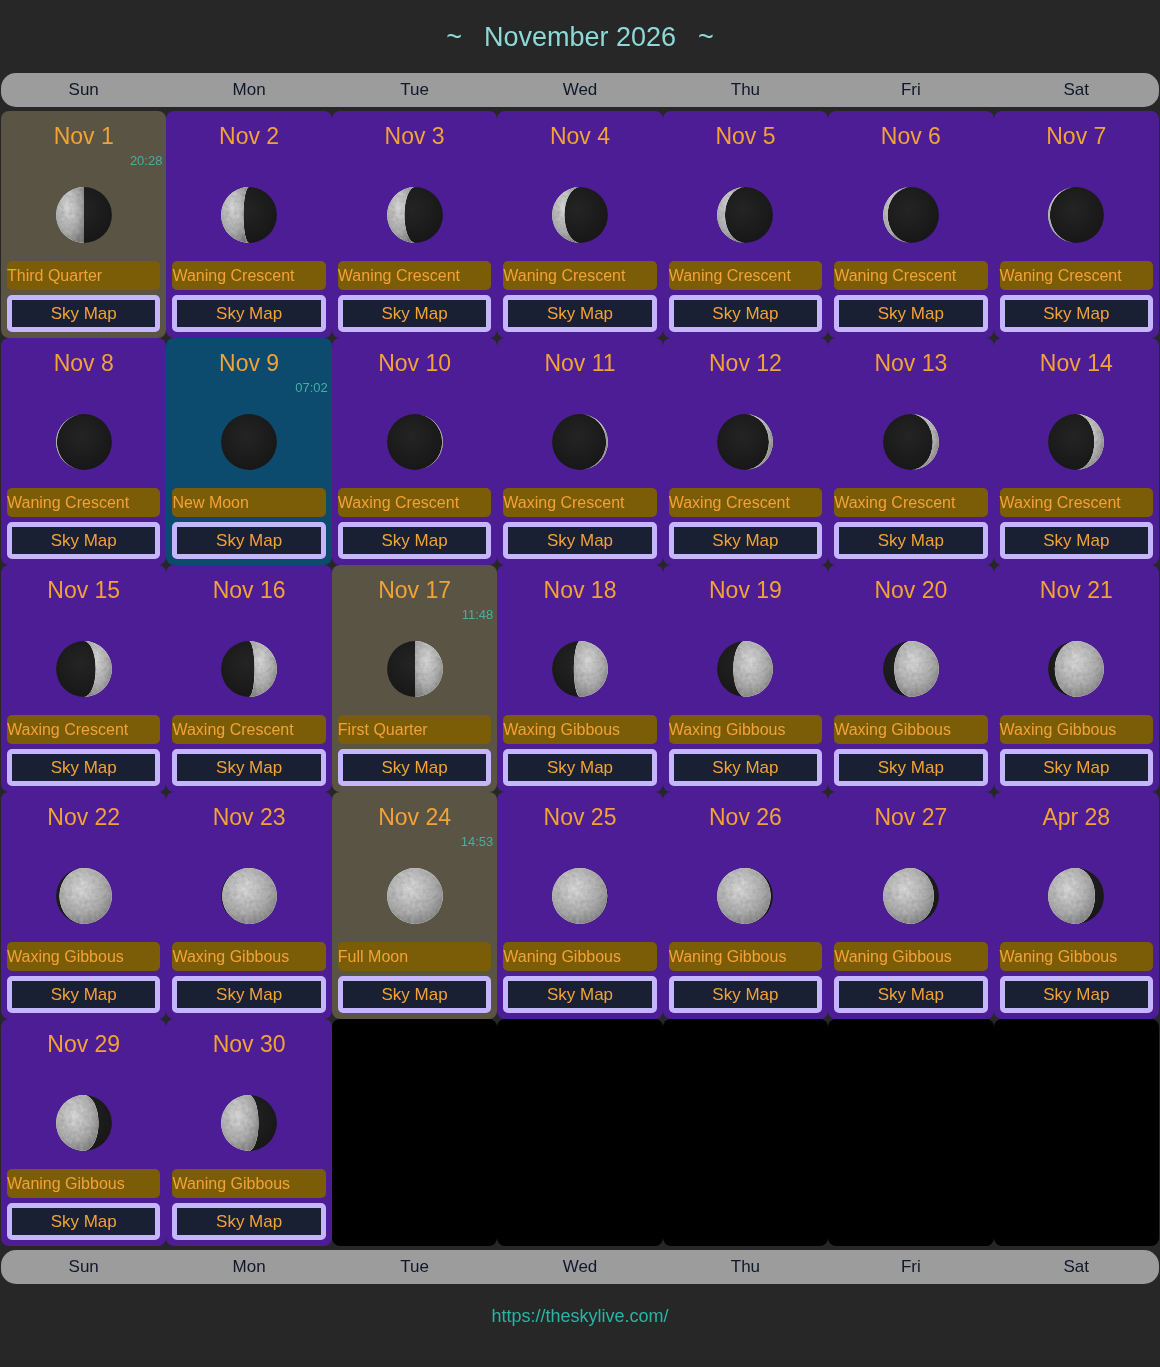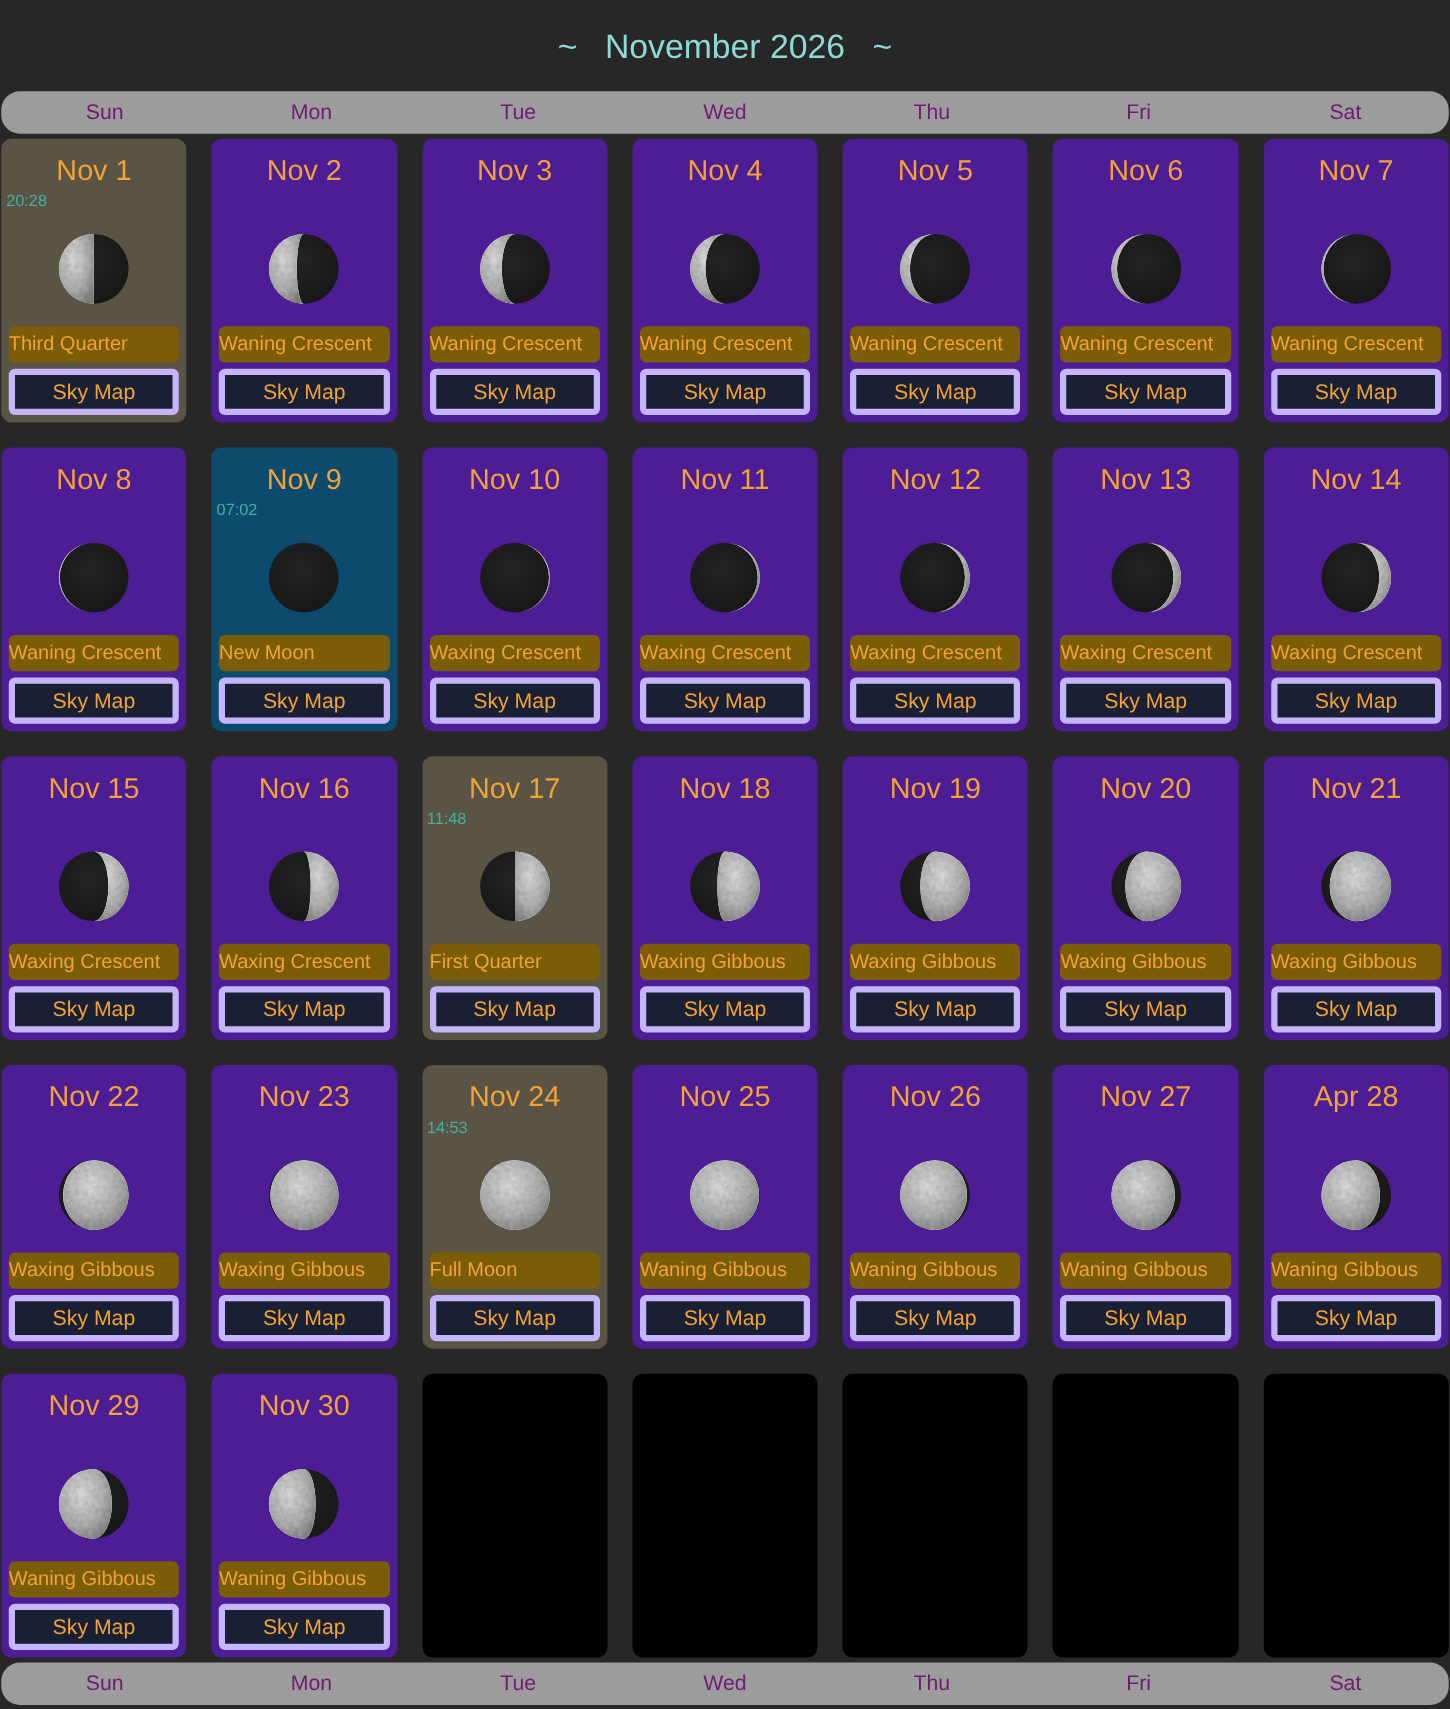--- a/index.html
+++ b/index.html
@@ -21,27 +21,27 @@
     display:grid;
     grid-template-columns:repeat(7,1fr);
     background:#9c9c9c;
     border-radius:15px;
     height:34px;
     align-items:center;
     margin:0 1px;
   }
   .weekday-bar span{
     text-align:center;
-    color:#701a75;
+    color:#0f172a;
     font-size:17px;
   }
   .grid{
     display:grid;
     grid-template-columns:repeat(7,1fr);
-    gap:20px;
+    gap:0;
     margin:4px 1px;
   }
   .cell{
     background:#4c1d95;
     border-radius:8px;
     height:227px;
     display:flex;
     flex-direction:column;
     padding:6px 4px;
     box-sizing:border-box;
@@ -49,21 +49,21 @@
   .cell.highlight{background:#5a5445;}
   .cell.newmoon{background:#0c4a6e;}
   .cell.empty{background:#000;}
   .date{
     text-align:center;
     font-size:23px;
     color:#f2a236;
     margin-top:6px;
   }
   .time{
-    text-align:left;
+    text-align:right;
     font-size:13px;
     color:#43b0a0;
     height:16px;
     margin-top:3px;
   }
   .moon-wrap{
     flex:1;
     display:flex;
     align-items:center;
     justify-content:center;

